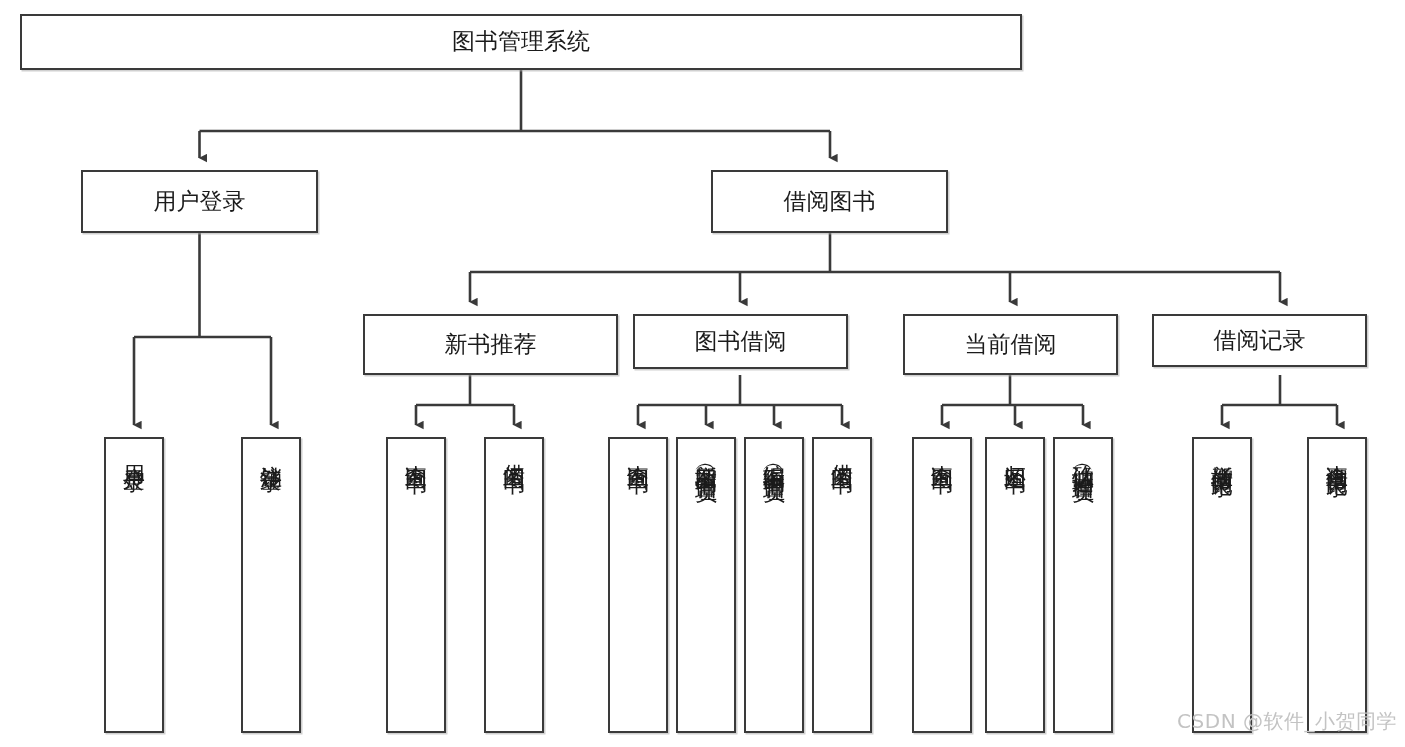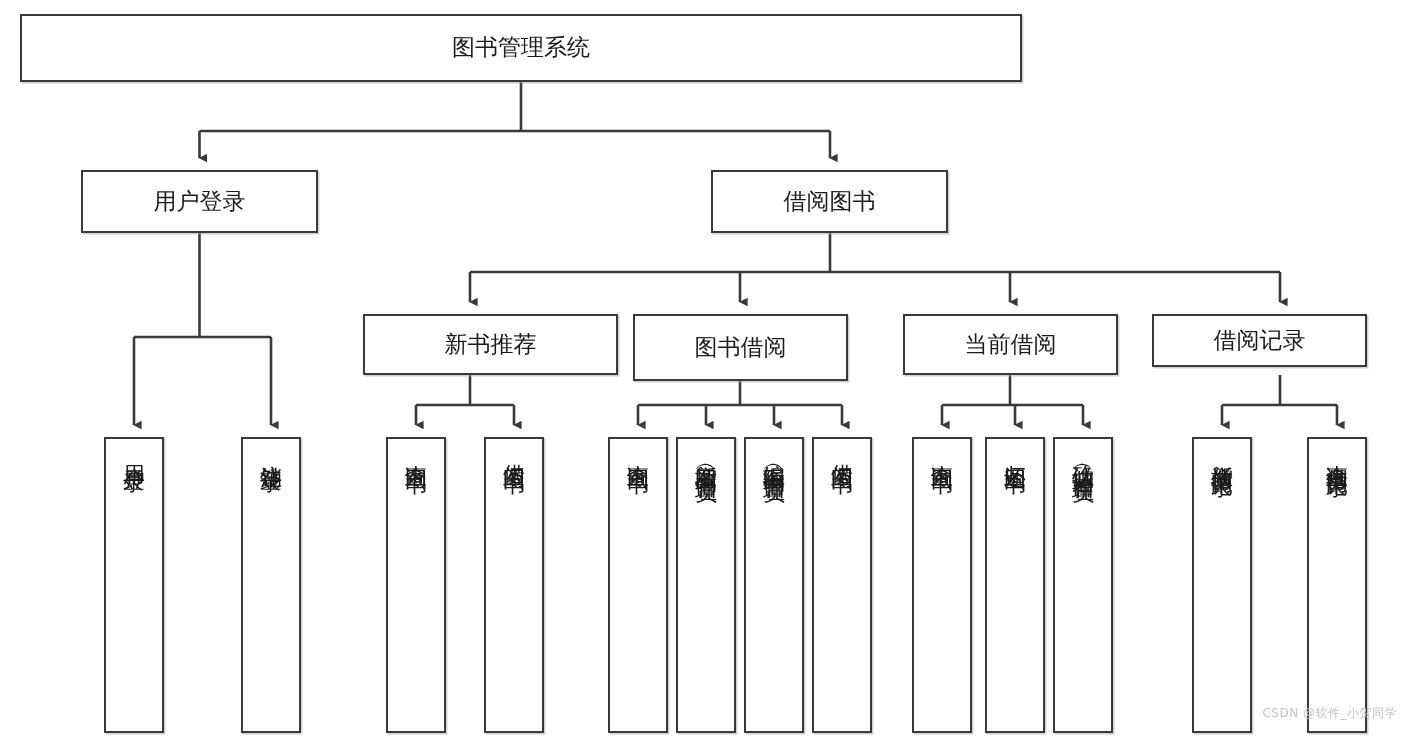--- a/index.html
+++ b/index.html
@@ -52,22 +52,22 @@
     writing-mode: vertical-rl;
     text-orientation: upright;
     font-size: 22px;
     letter-spacing: 2.5px;
     line-height: 1;
     white-space: nowrap;
   }
   #watermark {
     position: absolute;
     right: 8px;
-    bottom: 25px;
-    font-size: 12px;
+    bottom: 12px;
+    font-size: 20px;
     color: #c3c3c3;
     letter-spacing: 0.5px;
     white-space: nowrap;
   }
 </style>
 </head>
 <body>
 
 <div id="canvas">
 
@@ -114,35 +114,35 @@
       <path d="M1015,405 L1015,425" marker-end="url(#arrow)"></path>
       <path d="M1083,405 L1083,425" marker-end="url(#arrow)"></path>
 
       <path d="M1280,375 L1280,405"></path>
       <path d="M1222,405 L1337,405"></path>
       <path d="M1222,405 L1222,425" marker-end="url(#arrow)"></path>
       <path d="M1337,405 L1337,425" marker-end="url(#arrow)"></path>
     </g>
   </svg>
 
-  <div class="node h-node" style="left: 20px; top: 14px; width: 1002px; height: 68px;">
+  <div class="node h-node" style="left: 20px; top: 14px; width: 1002px; height: 56px;">
     <span class="node-label">图书管理系统</span>
   </div>
 
   <div class="node h-node" style="left: 81px; top: 170px; width: 237px; height: 63px;">
     <span class="node-label">用户登录</span>
   </div>
   <div class="node h-node" style="left: 711px; top: 170px; width: 237px; height: 63px;">
     <span class="node-label">借阅图书</span>
   </div>
 
   <div class="node h-node" style="left: 363px; top: 314px; width: 255px; height: 61px;">
     <span class="node-label">新书推荐</span>
   </div>
-  <div class="node h-node" style="left: 633px; top: 314px; width: 215px; height: 67px;">
+  <div class="node h-node" style="left: 633px; top: 314px; width: 215px; height: 55px;">
     <span class="node-label">图书借阅</span>
   </div>
   <div class="node h-node" style="left: 903px; top: 314px; width: 215px; height: 61px;">
     <span class="node-label">当前借阅</span>
   </div>
   <div class="node h-node" style="left: 1152px; top: 314px; width: 215px; height: 53px; align-items: center;">
     <span class="node-label">借阅记录</span>
   </div>
 
   <div class="node v-node" style="left: 104px; top: 437px; width: 60px; height: 296px;">

